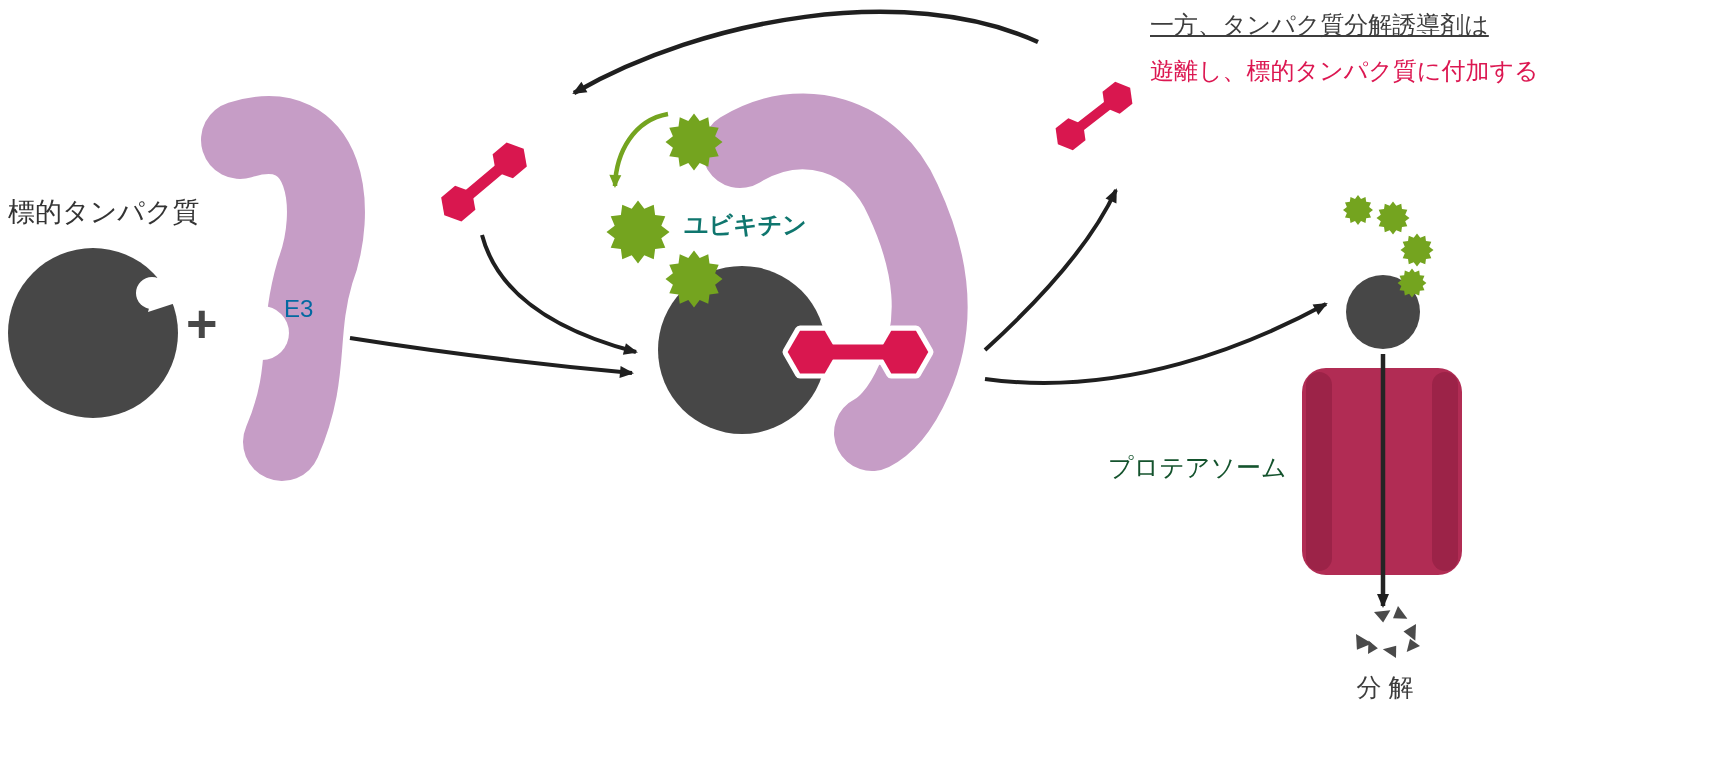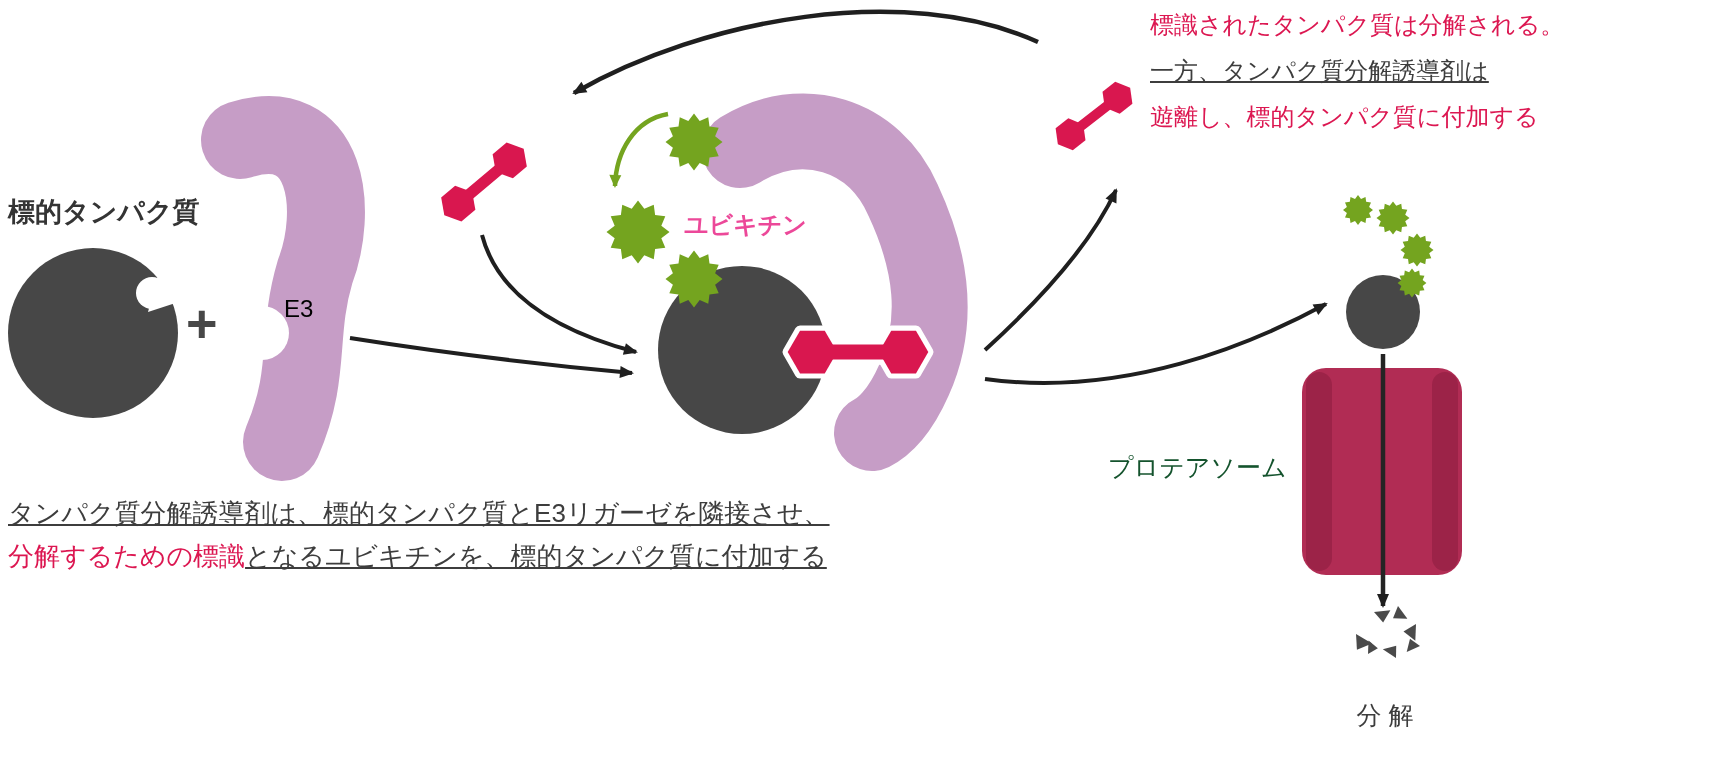--- a/index.html
+++ b/index.html
@@ -12,26 +12,26 @@
     font-family: "Liberation Sans", "DejaVu Sans", sans-serif;
   }
   .stage svg { position: absolute; left: 0; top: 0; }
   .label {
     position: absolute;
     white-space: nowrap;
     color: #3d3d3d;
     font-family: "Liberation Sans", "DejaVu Sans", sans-serif;
     line-height: 1.25;
   }
-  .lbl-target   { left: 8px;    top: 196px;  font-size: 27px; font-weight: bold; color: #343434; }
+  .lbl-target   { left: 8px;    top: 196px;  font-size: 27px; font-weight: normal; color: #343434; }
   .lbl-plus     { left: 186px;  top: 290px;  font-size: 54px; font-weight: bold; color: #474747; }
-  .lbl-e3       { left: 284px;  top: 294px;  font-size: 24px; color: #000000; }
-  .lbl-ubi      { left: 684px;  top: 210px;  font-size: 24px; font-weight: bold; color: #ec4899; }
+  .lbl-e3       { left: 284px;  top: 294px;  font-size: 24px; color: #0369a1; }
+  .lbl-ubi      { left: 684px;  top: 210px;  font-size: 24px; font-weight: bold; color: #0f766e; }
   .lbl-prot     { left: 1108px; top: 452px;  font-size: 25px; color: #14532d; }
-  .lbl-deg      { left: 1350px; top: 672px;  font-size: 25px; width: 70px; text-align: center; margin-top: 28px; }
+  .lbl-deg      { left: 1350px; top: 672px;  font-size: 25px; width: 70px; text-align: center; }
   .note-top-right {
     left: 1150px; top: 2px; font-size: 24px; line-height: 46px;
   }
   .note-bottom {
     left: 8px; top: 492px; font-size: 26px; line-height: 43px;
   }
   .red  { color: #dc1751; }
   .dark { color: #3d3d3d; text-decoration: underline; }
 </style>
 </head>
@@ -108,25 +108,18 @@
   </svg>
 
   <div class="label lbl-target">標的タンパク質</div>
   <div class="label lbl-plus">+</div>
   <div class="label lbl-e3">E3</div>
   <div class="label lbl-ubi">ユビキチン</div>
   <div class="label lbl-prot">プロテアソーム</div>
   <div class="label lbl-deg">分 解</div>
 
   <div class="label note-top-right">
-    <div class="red">標識されたタンパク質は分解される。</div>
     <div class="dark">一方、タンパク質分解誘導剤は</div>
     <div class="red">遊離し、標的タンパク質に付加する</div>
   </div>
 
-  <div class="label note-bottom">
-    <div class="dark">タンパク質分解誘導剤は、標的タンパク質とE3リガーゼを隣接させ、</div>
-    <div>
-      <span class="red">分解するための標識</span><span class="dark">となるユビキチンを、標的タンパク質に付加する</span>
-    </div>
-  </div>
 
 </div>
 
 </body></html>

